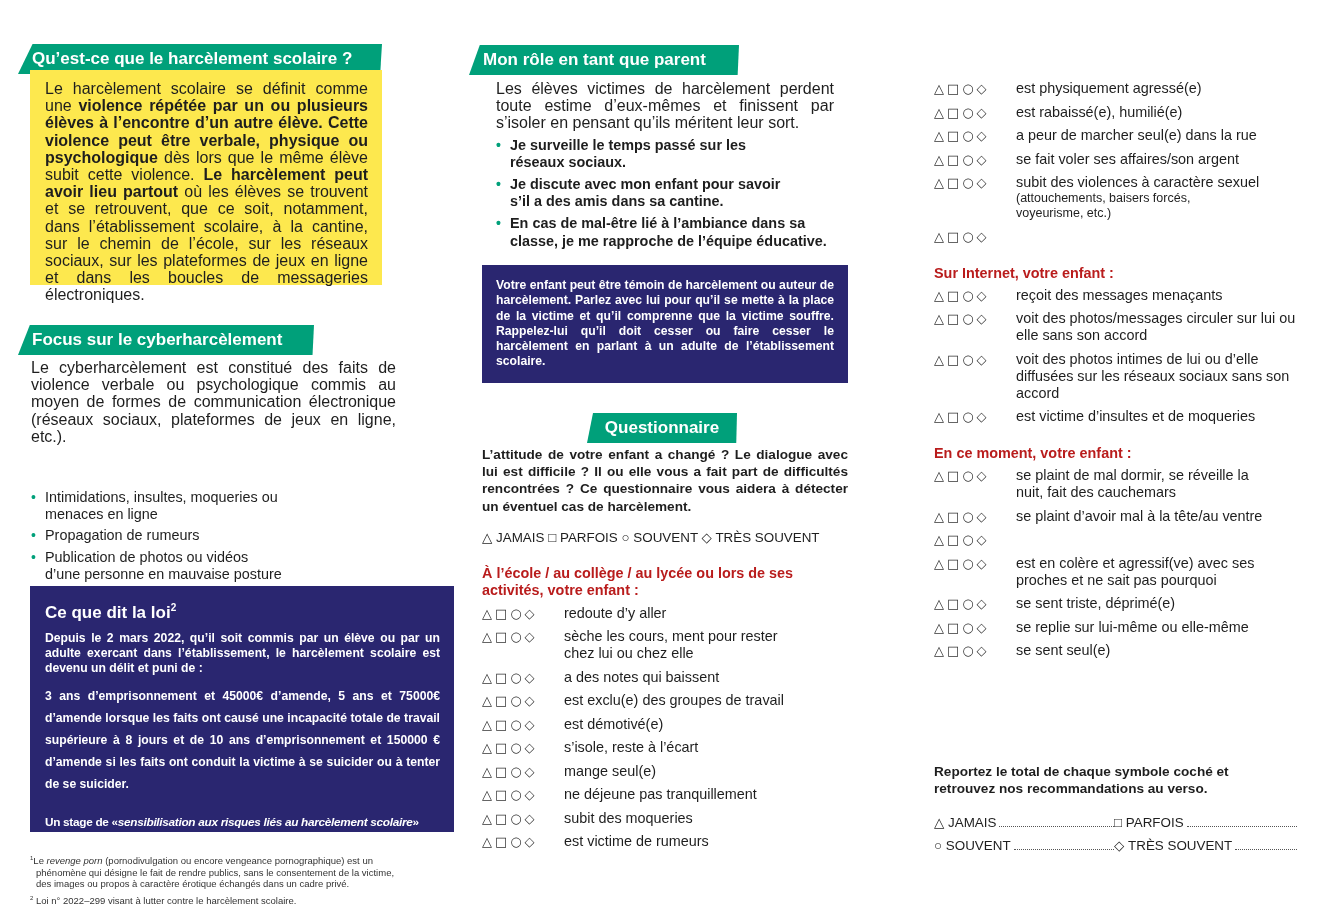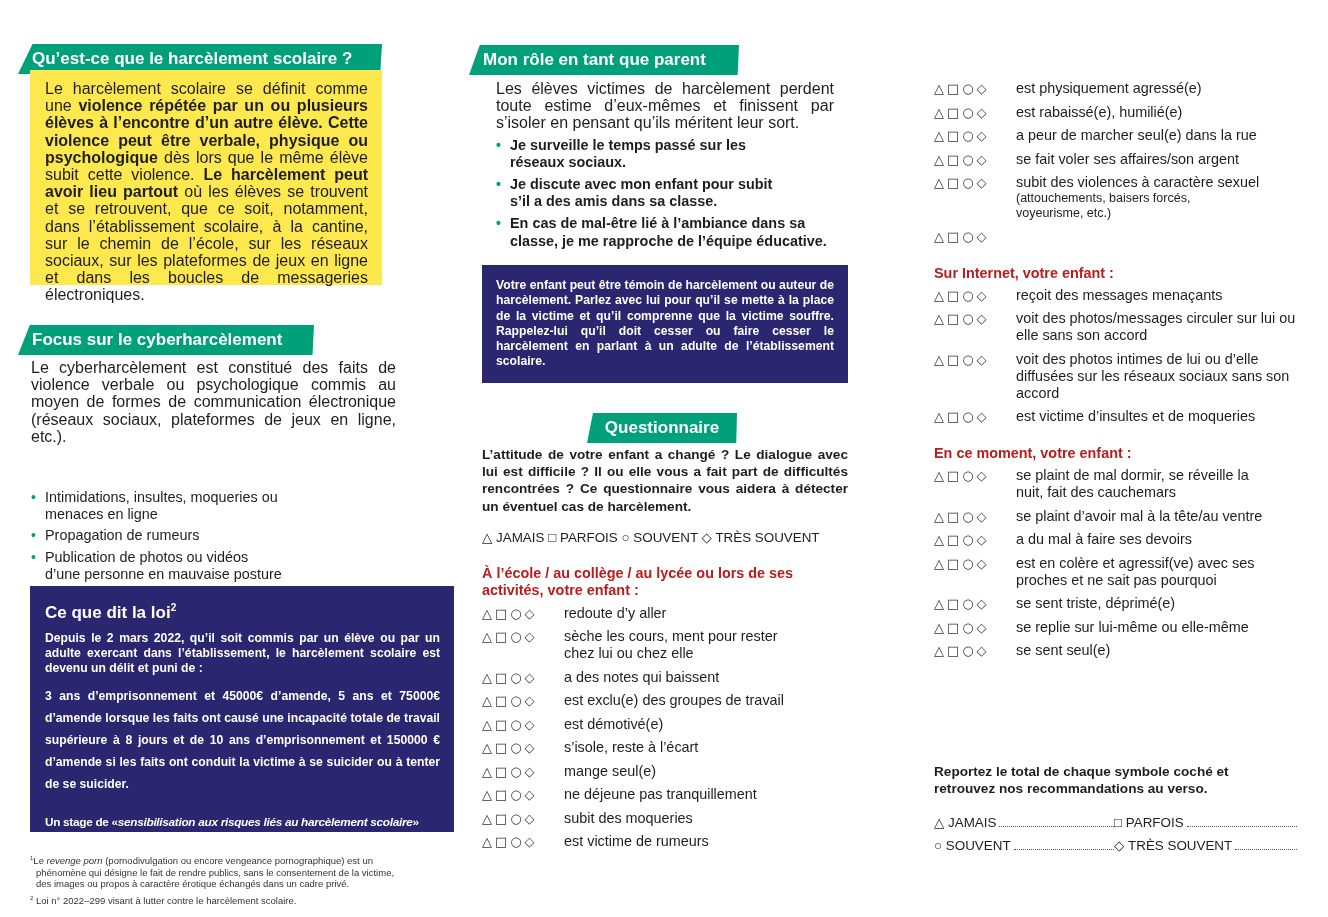--- a/index.html
+++ b/index.html
@@ -57,21 +57,21 @@
 <div class="abs" style="left:30px; top:853px; width:366px;">
   <p class="fn" style="padding-left:6px; text-indent:-6px; margin-bottom:3px;"><sup style="font-size:6px;">1</sup><span>Le </span><i>revenge porn</i><span> (pornodivulgation ou encore vengeance pornographique) est un phénomène qui désigne le fait de rendre publics, sans le consentement de la victime, des images ou propos à caractère érotique échangés dans un cadre privé.</span></p>
   <p class="fn"><sup style="font-size:6px;">2</sup> <span>Loi n° 2022–299 visant à lutter contre le harcèlement scolaire.</span></p>
 </div>
 
 <div class="tag" style="left:469px; top:45px; width:270px;">Mon rôle en tant que parent</div>
 <div class="abs" style="left:496px; top:80px; width:338px;">
   <p class="p" style="margin-bottom:5px;">Les élèves victimes de harcèlement perdent toute estime d’eux-mêmes et finissent par s’isoler en pensant qu’ils méritent leur sort.</p>
   <ul class="bul" style="font-weight:bold;">
     <li style="font-weight:bold; width:300px; margin-bottom:5px;">Je surveille le temps passé sur les réseaux sociaux.</li>
-    <li style="font-weight:bold; width:300px; margin-bottom:5px;">Je discute avec mon enfant pour subit s’il a des amis dans sa classe.</li>
+    <li style="font-weight:bold; width:300px; margin-bottom:5px;">Je discute avec mon enfant pour savoir s’il a des amis dans sa cantine.</li>
     <li style="font-weight:bold;">En cas de mal-être lié à l’ambiance dans sa classe, je me rapproche de l’équipe éducative.</li>
   </ul>
 </div>
 
 <div class="abs navy" style="left:482px; top:265px; width:366px; height:118px; padding:13px 14px 0 14px; font-weight:bold; font-size:12.2px; line-height:15.3px; text-align:justify;">Votre enfant peut être témoin de harcèlement ou auteur de harcèlement. Parlez avec lui pour qu’il se mette à la place de la victime et qu’il comprenne que la victime souffre. Rappelez-lui qu’il doit cesser ou faire cesser le harcèlement en parlant à un adulte de l’établissement scolaire.</div>
 
 <div class="tag" style="left:587px; top:413px; width:150px; text-align:center;">Questionnaire</div>
 <div class="abs" style="left:482px; top:446px; width:366px;">
   <p style="font-weight:bold; font-size:13.6px; line-height:17.2px; text-align:justify; margin-bottom:14px;">L’attitude de votre enfant a changé ? Le dialogue avec lui est difficile ? Il ou elle vous a fait part de difficultés rencontrées ? Ce questionnaire vous aidera à détecter un éventuel cas de harcèlement.</p>
   <div style="font-size:13.4px; line-height:18px; margin-bottom:18px; white-space:nowrap;">
@@ -172,21 +172,20 @@
   <div class="qrow">
       <span class="syms">△□○◇</span>
       <span class="qtext" style="padding-right:50px;">se plaint de mal dormir, se réveille la nuit, fait des cauchemars</span>
     </div>
   <div class="qrow">
       <span class="syms">△□○◇</span>
       <span class="qtext">se plaint d’avoir mal à la tête/au ventre</span>
     </div>
   <div class="qrow">
       <span class="syms">△□○◇</span>
-      <span class="qtext">a du mal à faire ses devoirs</span>
     </div>
   <div class="qrow">
       <span class="syms">△□○◇</span>
       <span class="qtext" style="padding-right:20px;">est en colère et agressif(ve) avec ses proches et ne sait pas pourquoi</span>
     </div>
   <div class="qrow">
       <span class="syms">△□○◇</span>
       <span class="qtext">se sent triste, déprimé(e)</span>
     </div>
   <div class="qrow">

